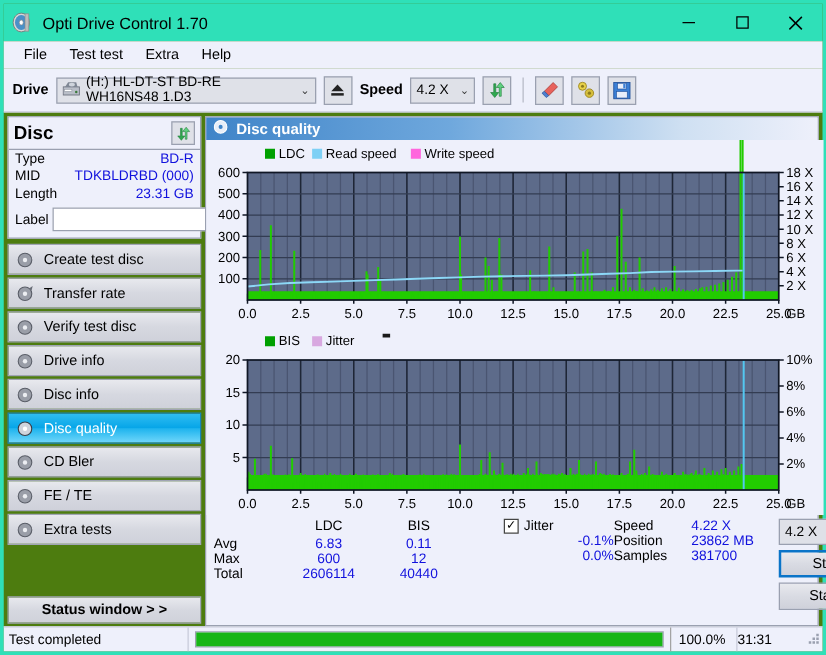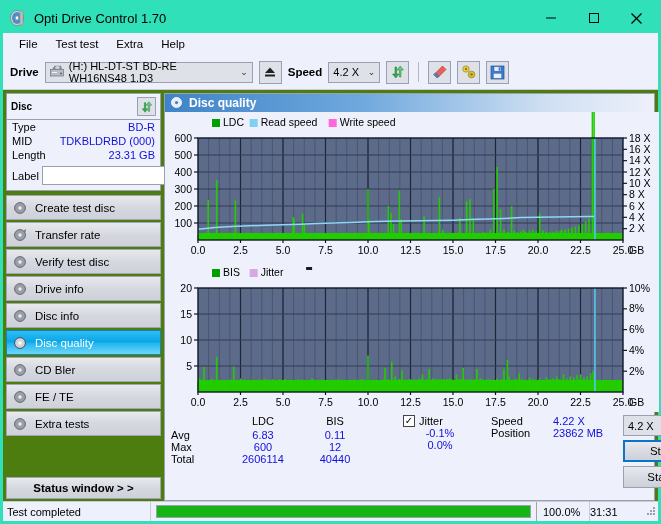--- a/index.html
+++ b/index.html
@@ -100,21 +100,21 @@
     border: 1px solid #9aa0b0;
     background: #eef0fb;
     margin-bottom: 4px;
   }
   .disc-head {
     display: flex; align-items: center;
     padding: 3px 4px;
     border-bottom: 1px solid #9aa0b0;
     background: #eef0fb;
   }
-  .disc-head .t { font-weight: bold; font-size: 10px; }
+  .disc-head .t { font-weight: bold; font-size: 15px; }
   .disc-head .btn {
     margin-left: auto;
     width: 19px; height: 19px;
     background: #dfe1e8; border: 1px solid #9aa0b0;
     display: flex; align-items: center; justify-content: center;
   }
   .disc-row {
     display: flex; align-items: center;
     padding: 1px 5px 1px 5px;
     font-size: 11px;
@@ -195,21 +195,21 @@
   .st-grid .rl { text-align: left; color: #000; }
   .st-grid .val { text-align: center; color: #1111dd; }
 
   #stats .col-mid { width: 88px; flex: 0 0 88px; }
   .jitter-head { display: flex; align-items: center; gap: 4px; }
   .chk {
     width: 12px; height: 12px; border: 1px solid #444; background: #fff;
     display: flex; align-items: center; justify-content: center;
     font-size: 10px; line-height: 1; color: #000;
   }
-  .jval { text-align: center; color: #1111dd; padding-right: 14px; }
+  .jval { text-align: right; color: #1111dd; }
 
   #stats .col-speed { width: 132px; flex: 0 0 132px; }
   .sp-row { display: flex; }
   .sp-row .k { width: 62px; color: #000; }
   .sp-row .v { color: #1111dd; }
 
   #stats .col-btns { flex: 1 1 auto; display: flex; flex-direction: column; gap: 4px; align-items: flex-start; }
   #speed-combo2 {
     width: 96px; height: 21px;
     background: #dfe1e8; border: 1px solid #9aa0b0;
@@ -1842,20 +1842,24 @@
 
         <div class="col-speed">
           <div class="sp-row">
             <span class="k">Speed</span>
             <span class="v">4.22 X</span>
           </div>
           <div class="sp-row">
             <span class="k">Position</span>
             <span class="v">23862 MB</span>
           </div>
+          <div class="sp-row">
+            <span class="k">Samples</span>
+            <span class="v">381700</span>
+          </div>
         </div>
 
         <div class="col-btns">
           <div id="speed-combo2">
             <span>4.2 X</span>
 
           </div>
           <div class="act-btn primary">Start full</div>
           <div class="act-btn">Start part</div>
         </div>

